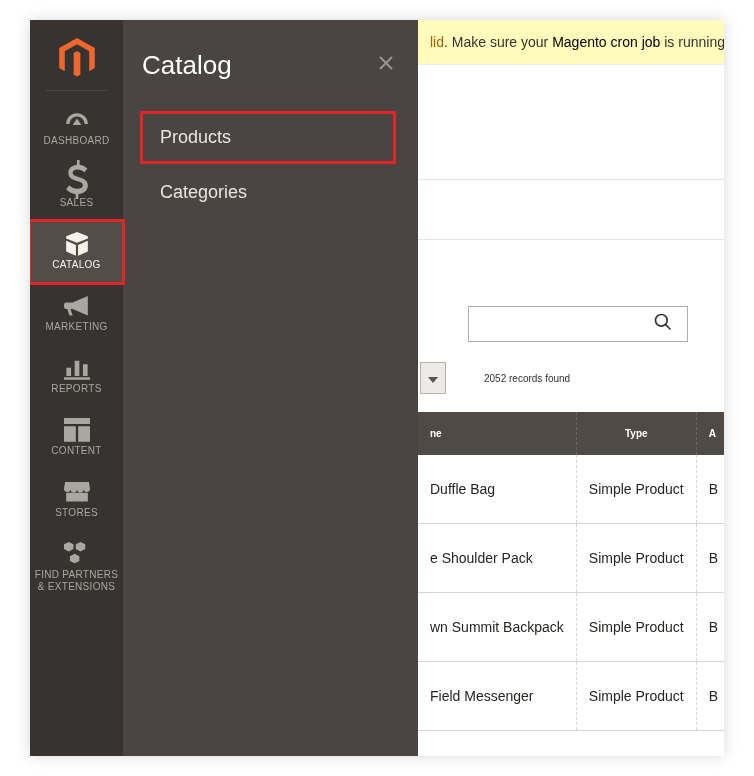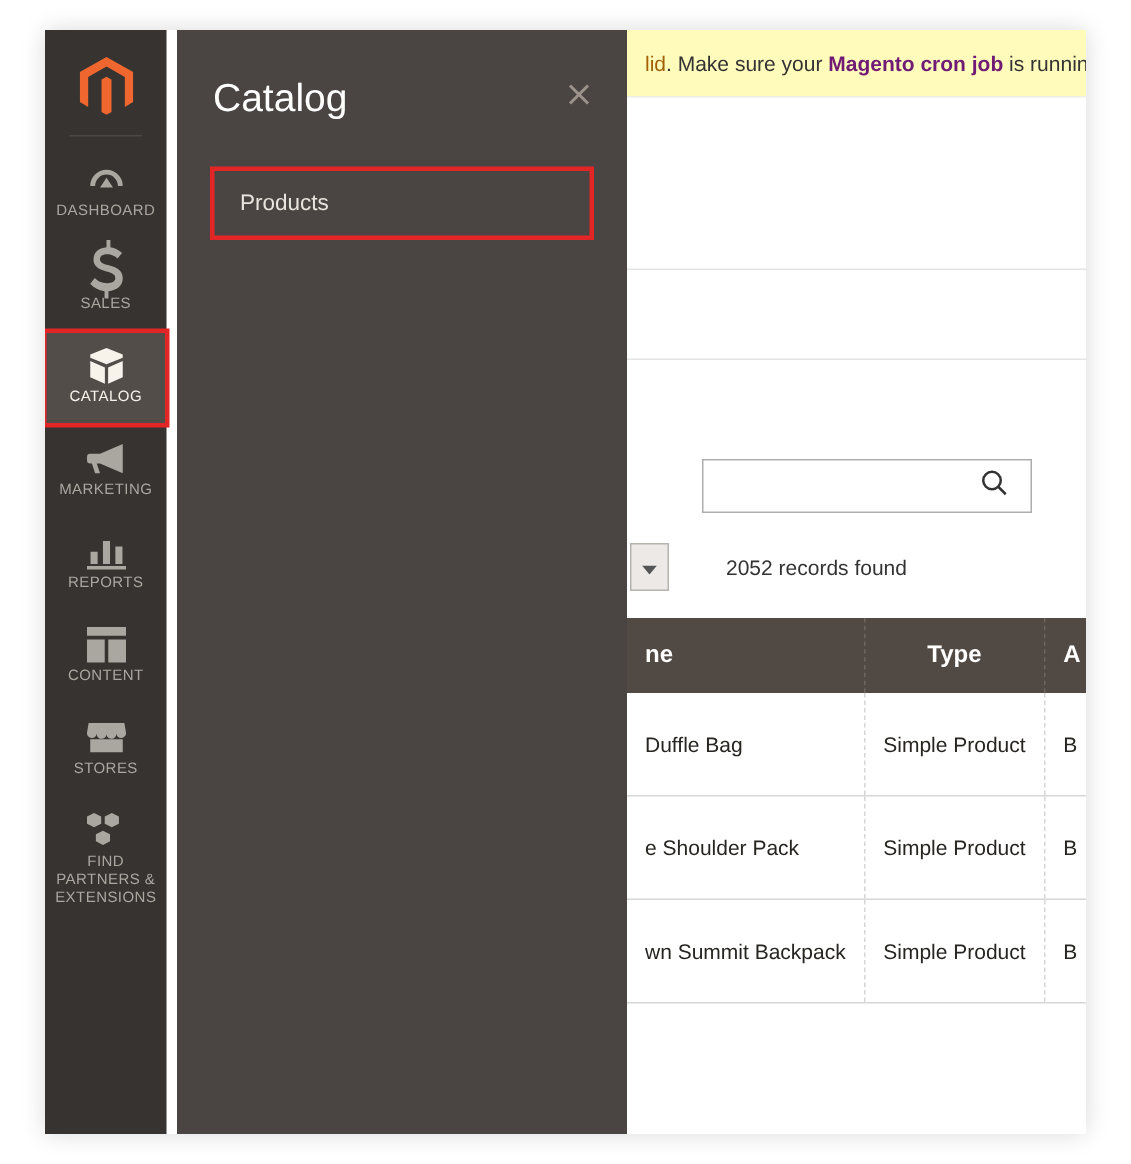--- a/index.html
+++ b/index.html
@@ -1,66 +1,66 @@
 <!DOCTYPE html>
 <html><head>
   <meta charset="utf-8">
   <style>
     * { margin: 0; padding: 0; box-sizing: border-box; }
     body { font-family: 'Helvetica Neue', Arial, sans-serif; background: #fff; width: 754px; height: 776px; overflow: hidden; position: relative; }
     
     .frame { position: absolute; left: 30px; top: 20px; right: 30px; bottom: 20px; box-shadow: 0 0 15px rgba(0,0,0,0.15); background: #fff; overflow: hidden; }
 
     
-    .sidebar { position: absolute; left: 0; top: 0; bottom: 0; width: 81px; background: #373330; z-index: 10; }
+    .sidebar { position: absolute; left: 0; top: 0; bottom: 0; width: 93px; background: #373330; z-index: 10; }
     .logo { display: flex; justify-content: center; padding: 18px 0 12px; }
     .logo svg { width: 36px; height: 40px; }
     .logo-divider { border: none; border-top: 1px solid #4a4744; margin: 0 16px 6px; }
 
     .nav-item { display: flex; flex-direction: column; align-items: center; padding: 12px 4px; cursor: pointer; color: #aaa6a0; font-size: 10px; letter-spacing: 0.3px; }
     .nav-item .nav-icon { width: 26px; height: 22px; display: flex; align-items: center; justify-content: center; margin-bottom: 4px; }
     .nav-item .nav-icon svg { fill: #aaa6a0; }
     .nav-item.active { background: #524d49; color: #f7f3eb; }
     .nav-item.active .nav-icon svg { fill: #f7f3eb; }
     .nav-item.highlight { outline: 3px solid #e22626; outline-offset: -1px; }
     .nav-label { text-align: center; line-height: 1.2; }
 
     
     .flyout { position: absolute; left: 88px; top: 0; bottom: 0; width: 300px; background: #4a4542; z-index: 9; padding: 30px 24px; color: #fff; }
     .flyout-header { display: flex; justify-content: space-between; align-items: center; margin-bottom: 32px; }
     .flyout-title { font-size: 26px; font-weight: 400; color: #fff; }
     .flyout-close { color: #9c948c; cursor: pointer; font-size: 18px; background: none; border: none; }
-    .flyout-item { padding: 14px 18px; font-size: 15px; color: #e8e4de; cursor: pointer; margin-bottom: 6px; }
+    .flyout-item { padding: 14px 18px; font-size: 18px; color: #e8e4de; cursor: pointer; margin-bottom: 6px; }
     .flyout-item.highlight { outline: 3px solid #e22626; outline-offset: -1px; }
 
     
     .main { position: absolute; left: 388px; top: 0; right: 0; bottom: 0; background: #fff; }
 
     
     .notice { background: #fffbbb; border-bottom: 1px solid #eee; padding: 14px 12px; font-size: 14px; color: #333; white-space: nowrap; }
-    .notice a { color: #701a75; text-decoration: none; font-weight: bold; }
+    .notice a { color: #000000; text-decoration: none; }
     .notice .lid-frag { color: #a16207; }
 
     .body-spacer { height: 115px; border-bottom: 1px solid #e5e5e5; }
     .body-spacer2 { height: 60px; border-bottom: 1px solid #e5e5e5; }
     .body-spacer3 { height: 56px; }
 
     
     .search-row { display: flex; justify-content: flex-end; align-items: center; padding: 0 36px 0 0; height: 56px; }
     .search-box { border: 1px solid #adadad; height: 36px; width: 220px; display: flex; align-items: center; justify-content: flex-end; padding: 0 14px; }
     .search-box svg { width: 20px; height: 20px; stroke: #333; fill: none; stroke-width: 2; }
 
     
-    .records-row { display: flex; align-items: center; gap: 38px; padding: 10px 0 18px 2px; font-size: 14px; color: #333; }
+    .records-row { display: flex; align-items: center; gap: 38px; padding: 10px 0 18px 2px; font-size: 10px; color: #333; }
     .dropdown-btn { border: 1px solid #b6b3af; background: #ece9e6; width: 26px; height: 32px; display: flex; align-items: center; justify-content: center; cursor: pointer; }
     .dropdown-btn svg { width: 10px; height: 6px; fill: #555; }
 
     
     table { border-collapse: collapse; width: 100%; }
-    thead th { background: #514943; color: #fff; font-weight: 600; font-size: 16px; text-align: left; padding: 16px 12px; border-left: 1px dashed #6b6460; }
+    thead th { background: #514943; color: #fff; font-weight: 600; font-size: 10px; text-align: left; padding: 16px 12px; border-left: 1px dashed #6b6460; }
     thead th:first-child { border-left: none; }
     tbody td { padding: 26px 12px; font-size: 14px; color: #272522; border-bottom: 1px solid #d6d6d6; border-left: 1px dashed #d6d6d6; white-space: nowrap; margin-top: 45px; }
     tbody td:first-child { border-left: none; }
     .col-name { width: 195px; }
     .col-type { width: 135px; text-align: center; }
     .col-a { width: auto; }
   </style>
 </head>
 <body>
 
@@ -154,20 +154,23 @@
       <h2 class="flyout-title">Catalog</h2>
       <button class="flyout-close">
         <svg width="16" height="16" viewBox="0 0 16 16">
             <path stroke="#9c948c" stroke-width="2" fill="none" d="M2 2l12 12M14 2 2 14"></path>
           </svg>
       </button>
     </div>
     <div class="flyout-item highlight">
       <span>Products</span>
     </div>
+    <div class="flyout-item">
+      <span>Categories</span>
+    </div>
   </div>
 
   <div class="main">
     <div class="notice">
       <span class="lid-frag">lid</span><span>. Make sure your </span><a href="#">Magento cron job</a><span> is running.</span>
     </div>
 
     <div class="body-spacer"></div>
     <div class="body-spacer2"></div>
     <div class="body-spacer3"></div>
@@ -211,17 +214,22 @@
         <tr>
           <td>e Shoulder Pack</td>
           <td>Simple Product</td>
           <td>B</td>
         </tr>
         <tr>
           <td>wn Summit Backpack</td>
           <td>Simple Product</td>
           <td>B</td>
         </tr>
+        <tr>
+          <td>Field Messenger</td>
+          <td>Simple Product</td>
+          <td>B</td>
+        </tr>
       </tbody>
     </table>
   </div>
 
 </div>
 
 </body></html>

